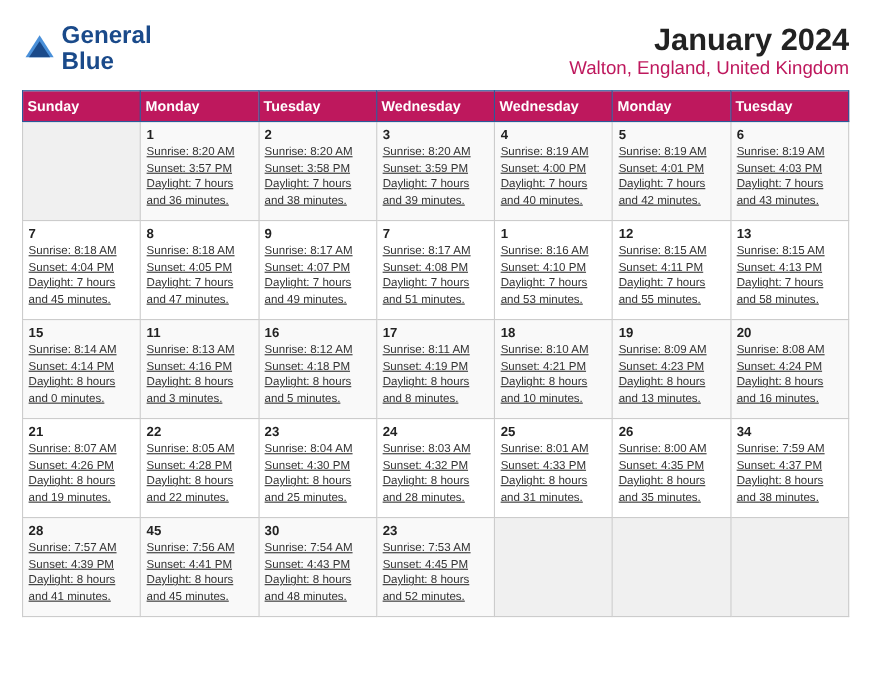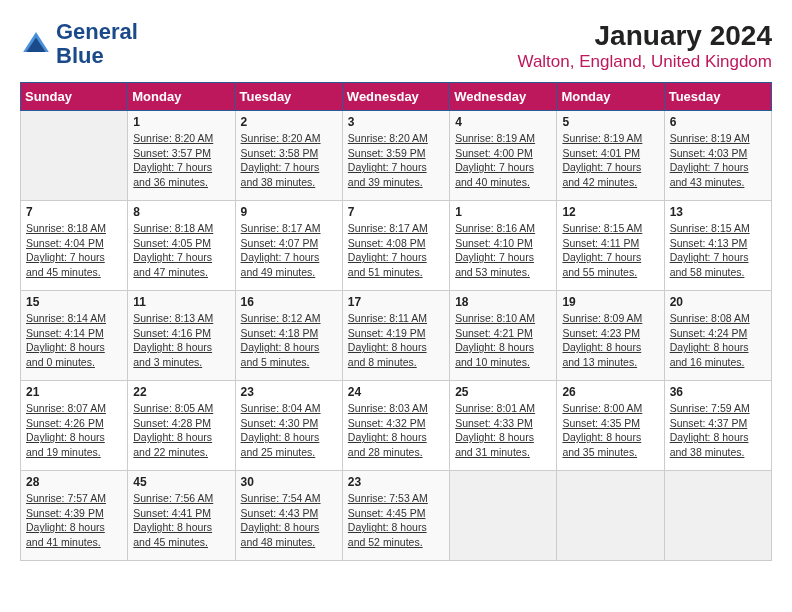--- a/index.html
+++ b/index.html
@@ -225,21 +225,21 @@
         </td>
         <td>
           <span class="day-num">25</span>
           <div class="day-info">Sunrise: 8:01 AM<br>Sunset: 4:33 PM<br>Daylight: 8 hours<br>and 31 minutes.</div>
         </td>
         <td>
           <span class="day-num">26</span>
           <div class="day-info">Sunrise: 8:00 AM<br>Sunset: 4:35 PM<br>Daylight: 8 hours<br>and 35 minutes.</div>
         </td>
         <td>
-          <span class="day-num">36</span>
+          <span class="day-num">34</span>
           <div class="day-info">Sunrise: 7:59 AM<br>Sunset: 4:37 PM<br>Daylight: 8 hours<br>and 38 minutes.</div>
         </td>
       </tr>
       <tr>
         <td>
           <span class="day-num">28</span>
           <div class="day-info">Sunrise: 7:57 AM<br>Sunset: 4:39 PM<br>Daylight: 8 hours<br>and 41 minutes.</div>
         </td>
         <td>
           <span class="day-num">45</span>

